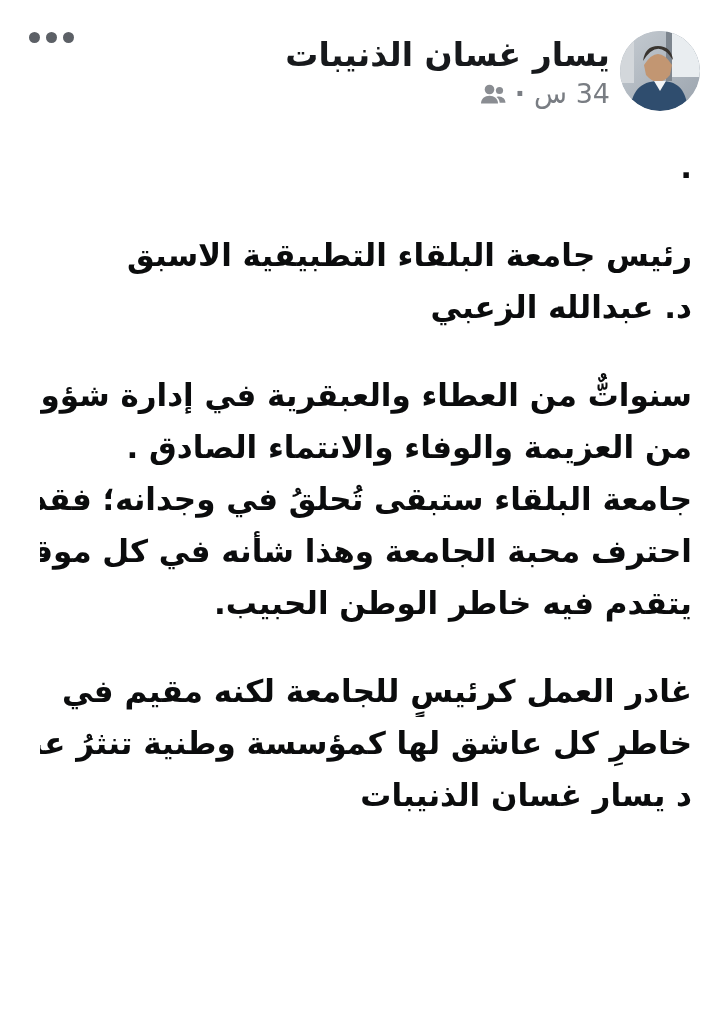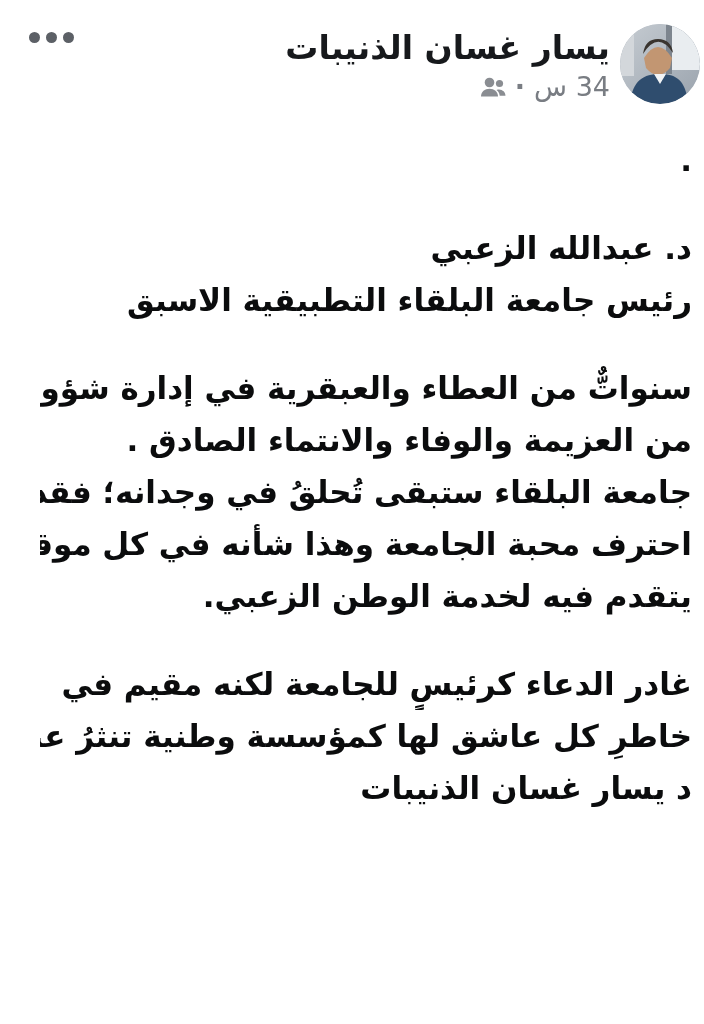--- a/index.html
+++ b/index.html
@@ -15,21 +15,21 @@
     background: #ffffff;
     overflow: hidden;
     direction: rtl;
   }
   
   .header {
     display: flex;
     direction: rtl;
     align-items: flex-start;
     gap: 10px;
-    padding: 24px 4px 0 24px;
+    padding: 31px 4px 0 24px;
   }
   .avatar {
     flex: 0 0 80px;
     width: 80px;
     height: 80px;
     border-radius: 50%;
     overflow: hidden;
     background: #b8bfc7;
   }
   .avatar svg { display: block; width: 80px; height: 80px; }
@@ -141,27 +141,27 @@
       <span class="dot"></span>
       <span class="dot"></span>
       <span class="dot"></span>
     </button>
 
   </div>
 
   <div class="post-body">
     <div class="post-line">.</div>
     <div class="post-line"></div>
+    <div class="post-line">رئيس جامعة البلقاء التطبيقية الاسبق</div>
     <div class="post-line">د. عبدالله الزعبي</div>
-    <div class="post-line">رئيس جامعة البلقاء التطبيقية الاسبق</div>
     <div class="post-line"></div>
     <div class="post-line">سنواتٌّ من العطاء والعبقرية في إدارة شؤون</div>
     <div class="post-line">من العزيمة والوفاء والانتماء الصادق .</div>
     <div class="post-line">جامعة البلقاء ستبقى تُحلقُ في وجدانه؛ فقد</div>
     <div class="post-line">احترف محبة الجامعة وهذا شأنه في كل موقع</div>
-    <div class="post-line">يتقدم فيه لخدمة الوطن الزعبي.</div>
+    <div class="post-line">يتقدم فيه خاطر الوطن الحبيب.</div>
     <div class="post-line"></div>
-    <div class="post-line">غادر الدعاء كرئيسٍ للجامعة لكنه مقيم في</div>
+    <div class="post-line">غادر العمل كرئيسٍ للجامعة لكنه مقيم في</div>
     <div class="post-line">خاطرِ كل عاشق لها كمؤسسة وطنية تنثرُ عبيرها</div>
     <div class="post-line">د يسار غسان الذنيبات</div>
   </div>
 
 </div>
 
 </body></html>

